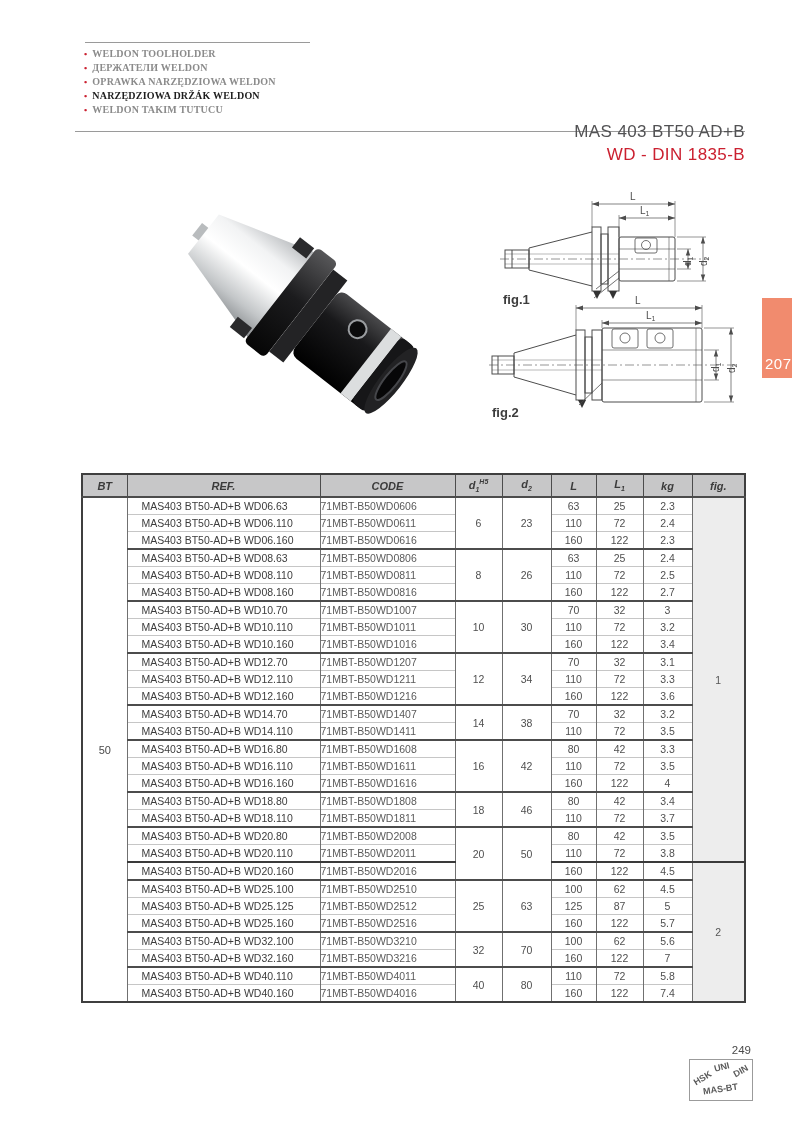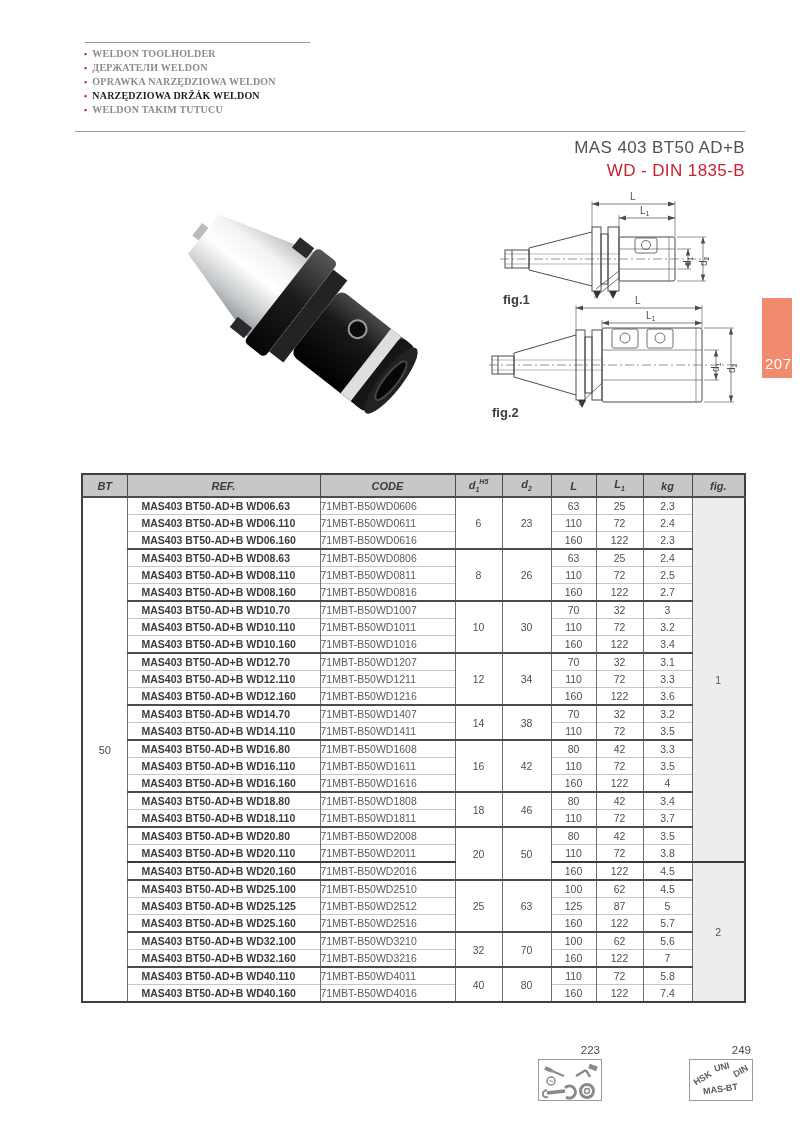--- a/index.html
+++ b/index.html
@@ -13,41 +13,41 @@
 
   .rule{position:absolute;height:1px;background:#9a9a9a;}
   .rule1{left:85px;top:42px;width:225px;}
   .rule2{left:75px;top:131px;width:670px;}
 
   .bullets{position:absolute;left:84px;top:47px;margin:0;padding:0;list-style:none;}
   .bullets li{font-size:10px;font-weight:bold;color:#8b8b8b;line-height:14px;letter-spacing:.2px;white-space:nowrap;font-family:Liberation Serif, serif;}
   .bullets li.em{color:#1d1d1d;}
   .blt{color:var(--accent);margin-right:5px;font-size:9px;}
 
-  .titles{position:absolute;right:55px;top:138px;text-align:right;}
+  .titles{position:absolute;right:55px;top:122px;text-align:right;}
   .title{font-size:17px;color:#525254;letter-spacing:.4px;}
   .subtitle{font-size:17px;color:var(--accent);margin-top:3px;letter-spacing:.4px;}
 
   .photo{position:absolute;left:176px;top:190px;}
   .figwrap1{position:absolute;left:497px;top:188px;}
   .figwrap2{position:absolute;left:486px;top:293px;}
 
   .page-tab{position:absolute;left:762px;top:298px;width:30px;height:80px;background:var(--tab);}
   .page-tab span{position:absolute;left:3px;bottom:6px;color:#fff;font-size:15px;letter-spacing:.5px;}
 
   table.spec{position:absolute;left:81px;top:473px;width:663px;border-collapse:collapse;
              table-layout:fixed;border:2px solid #3f3f3f;}
   table.spec th{height:21px;background:var(--hdrgray);font-size:11px;font-weight:bold;color:#3b3b3b;
                 border:1px solid #4c4c4c;border-bottom:2px solid #4c4c4c;padding:0;font-style:italic;}
   table.spec th sub{font-size:7px;}
   table.spec th sup{font-size:7px;}
   table.spec td{height:16px;font-size:10.5px;color:#4f4f4f;text-align:center;padding:0;
                 border-left:1px solid #707070;border-right:1px solid #707070;border-top:1px solid #c6c6c6;
                 white-space:nowrap;overflow:hidden;}
-  table.spec td.col-ref{text-align:left;padding-left:14px;font-weight:bold;color:#3c3c3c;}
+  table.spec td.col-ref{text-align:left;padding-left:14px;font-weight:normal;color:#3c3c3c;}
   table.spec td.col-code{text-align:left;color:#5a5a5a;}
   table.spec td.col-fig{background:#ededed;color:#555;}
   table.spec td.col-bt{font-size:11px;color:#4a4a4a;}
   table.spec tr.group-start td{border-top:2px solid #4c4c4c;}
   table.spec tr.major-start td{border-top:2.5px solid #3a3a3a;}
 
   .ref-box{position:absolute;top:1044px;width:64px;}
   .ref-num{text-align:right;font-size:11.5px;color:#4a4a4a;padding-right:2px;margin-bottom:3px;}
   .ref-frame{width:62px;height:40px;border:1px solid #9b9b9b;background:#fff;position:relative;overflow:hidden;}
   .rb1{left:538px;} .rb2{left:610px;} .rb3{left:680px;margin-left:9px;}
@@ -444,40 +444,20 @@
         <tr class="">
           <td class="col-ref">MAS403 BT50-AD+B WD40.160</td>
           <td class="col-code">71MBT-B50WD4016</td>
           <td>160</td>
           <td>122</td>
           <td>7.4</td>
         </tr>
       </tbody>
   </table>
 
-  <div class="ref-box rb1">
-    <div class="ref-num">223</div>
-    <div class="ref-frame">
-      <svg width="62" height="40" viewBox="0 0 62 40">
-        <g stroke="#8a8a8a" fill="none">
-          <path d="M6 8 l7 3" stroke-width="4"></path>
-          <path d="M13 11 l12 5" stroke-width="2"></path>
-          <circle cx="12" cy="21" r="4" stroke-width="1.5"></circle>
-          <path d="M10 20 l4 2" stroke-width="1"></path>
-          <path d="M37 16 l10 -6 m0 0 l4 7" stroke-width="2.5"></path>
-          <path d="M50 6 l8 3" stroke-width="5"></path>
-          <path d="M8 33 l18 -2" stroke-width="3.5"></path>
-          <path d="M26 28 a6 6 0 1 1 1 9" stroke-width="3"></path>
-          <path d="M8 30 q-5 1 -4 5 q1 3 5 2" stroke-width="2"></path>
-          <circle cx="48" cy="31" r="6.5" stroke-width="3"></circle>
-          <circle cx="48" cy="31" r="2.5" stroke-width="1.5"></circle>
-        </g>
-      </svg>
-    </div>
-  </div>
 
 
   <div class="ref-box rb3">
     <div class="ref-num">249</div>
     <div class="ref-frame">
       <span class="std-label" style="left:24px;top:2px;transform:rotate(-14deg);">UNI</span>
       <span class="std-label" style="left:43px;top:6px;transform:rotate(-30deg);">DIN</span>
       <span class="std-label" style="left:3px;top:13px;transform:rotate(-32deg);">HSK</span>
       <span class="std-label" style="left:13px;top:24px;transform:rotate(-8deg);">MAS-BT</span>
     </div>

